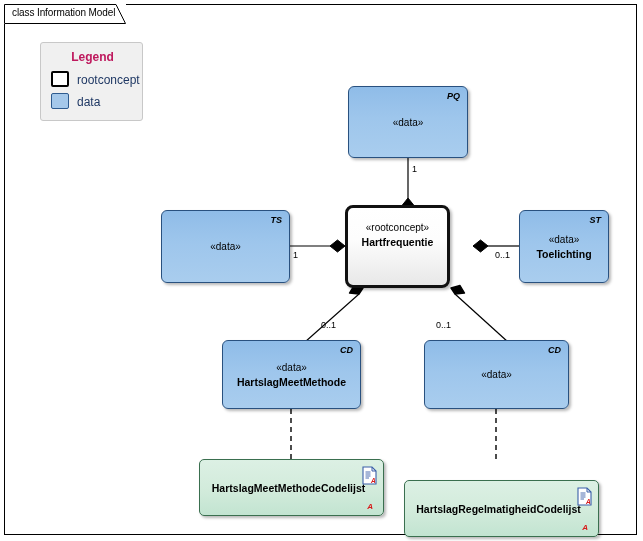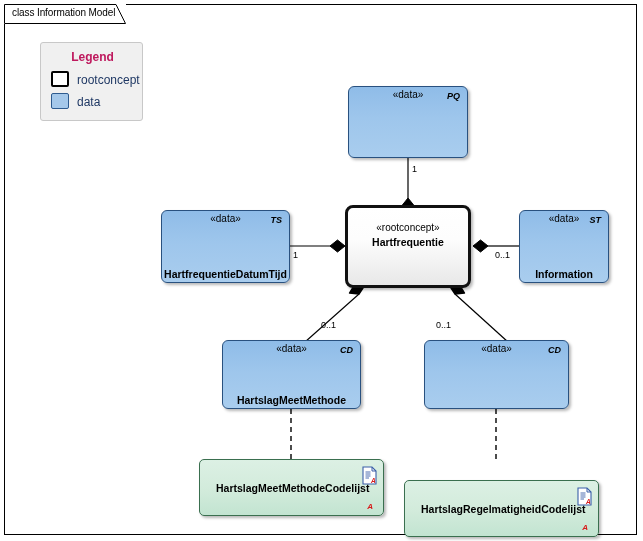--- a/index.html
+++ b/index.html
@@ -141,21 +141,21 @@
   }
   .class-body {
     position: absolute;
     left: 0;
     right: 0;
     top: 0;
     bottom: 0;
     display: flex;
     flex-direction: column;
     align-items: center;
-    justify-content: space-between;
+    justify-content: center;
   }
   .class-stereotype {
     font-size: 10px;
     color: #000000;
     line-height: 15px;
   }
   .class-name {
     font-size: 10.5px;
     font-weight: bold;
     color: #000000;
@@ -163,21 +163,21 @@
     white-space: nowrap;
   }
   .codelist-body {
     position: absolute;
     left: 0;
     right: 0;
     top: 0;
     bottom: 0;
     display: flex;
     align-items: center;
-    justify-content: flex-start;
+    justify-content: center;
     padding-right: 22px;
     box-sizing: border-box;
     margin-left: 16px;
   }
   .codelist-name {
     font-size: 10.5px;
     font-weight: bold;
     color: #000000;
     white-space: nowrap;
   }
@@ -281,36 +281,35 @@
   <span class="class-tag">PQ</span>
   <div class="class-body">
     <span class="class-stereotype">«data»</span>
   </div>
 </div>
 
 <div class="uml-class data-class" style="left:161px; top:210px; width:129px; height:73px;">
   <span class="class-tag">TS</span>
   <div class="class-body">
     <span class="class-stereotype">«data»</span>
-    <span class="class-name">HartfrequentieDatumTijd</span>
-  </div>
-</div>
-
-<div class="uml-class root-class" style="left:345px; top:205px; width:126px; height:83px;">
+  </div>
+</div>
+
+<div class="uml-class root-class" style="left:345px; top:205px; width:105px; height:83px;">
   <div class="class-body" style="justify-content:flex-start; padding-top:12px;">
     <span class="class-stereotype">«rootconcept»</span>
     <span class="class-name">Hartfrequentie</span>
   </div>
 </div>
 
 <div class="uml-class data-class" style="left:519px; top:210px; width:90px; height:73px;">
   <span class="class-tag">ST</span>
   <div class="class-body">
     <span class="class-stereotype">«data»</span>
-    <span class="class-name">Information</span>
+    <span class="class-name">Toelichting</span>
   </div>
 </div>
 
 <div class="uml-class data-class" style="left:222px; top:340px; width:139px; height:69px;">
   <span class="class-tag">CD</span>
   <div class="class-body">
     <span class="class-stereotype">«data»</span>
     <span class="class-name">HartslagMeetMethode</span>
   </div>
 </div>

